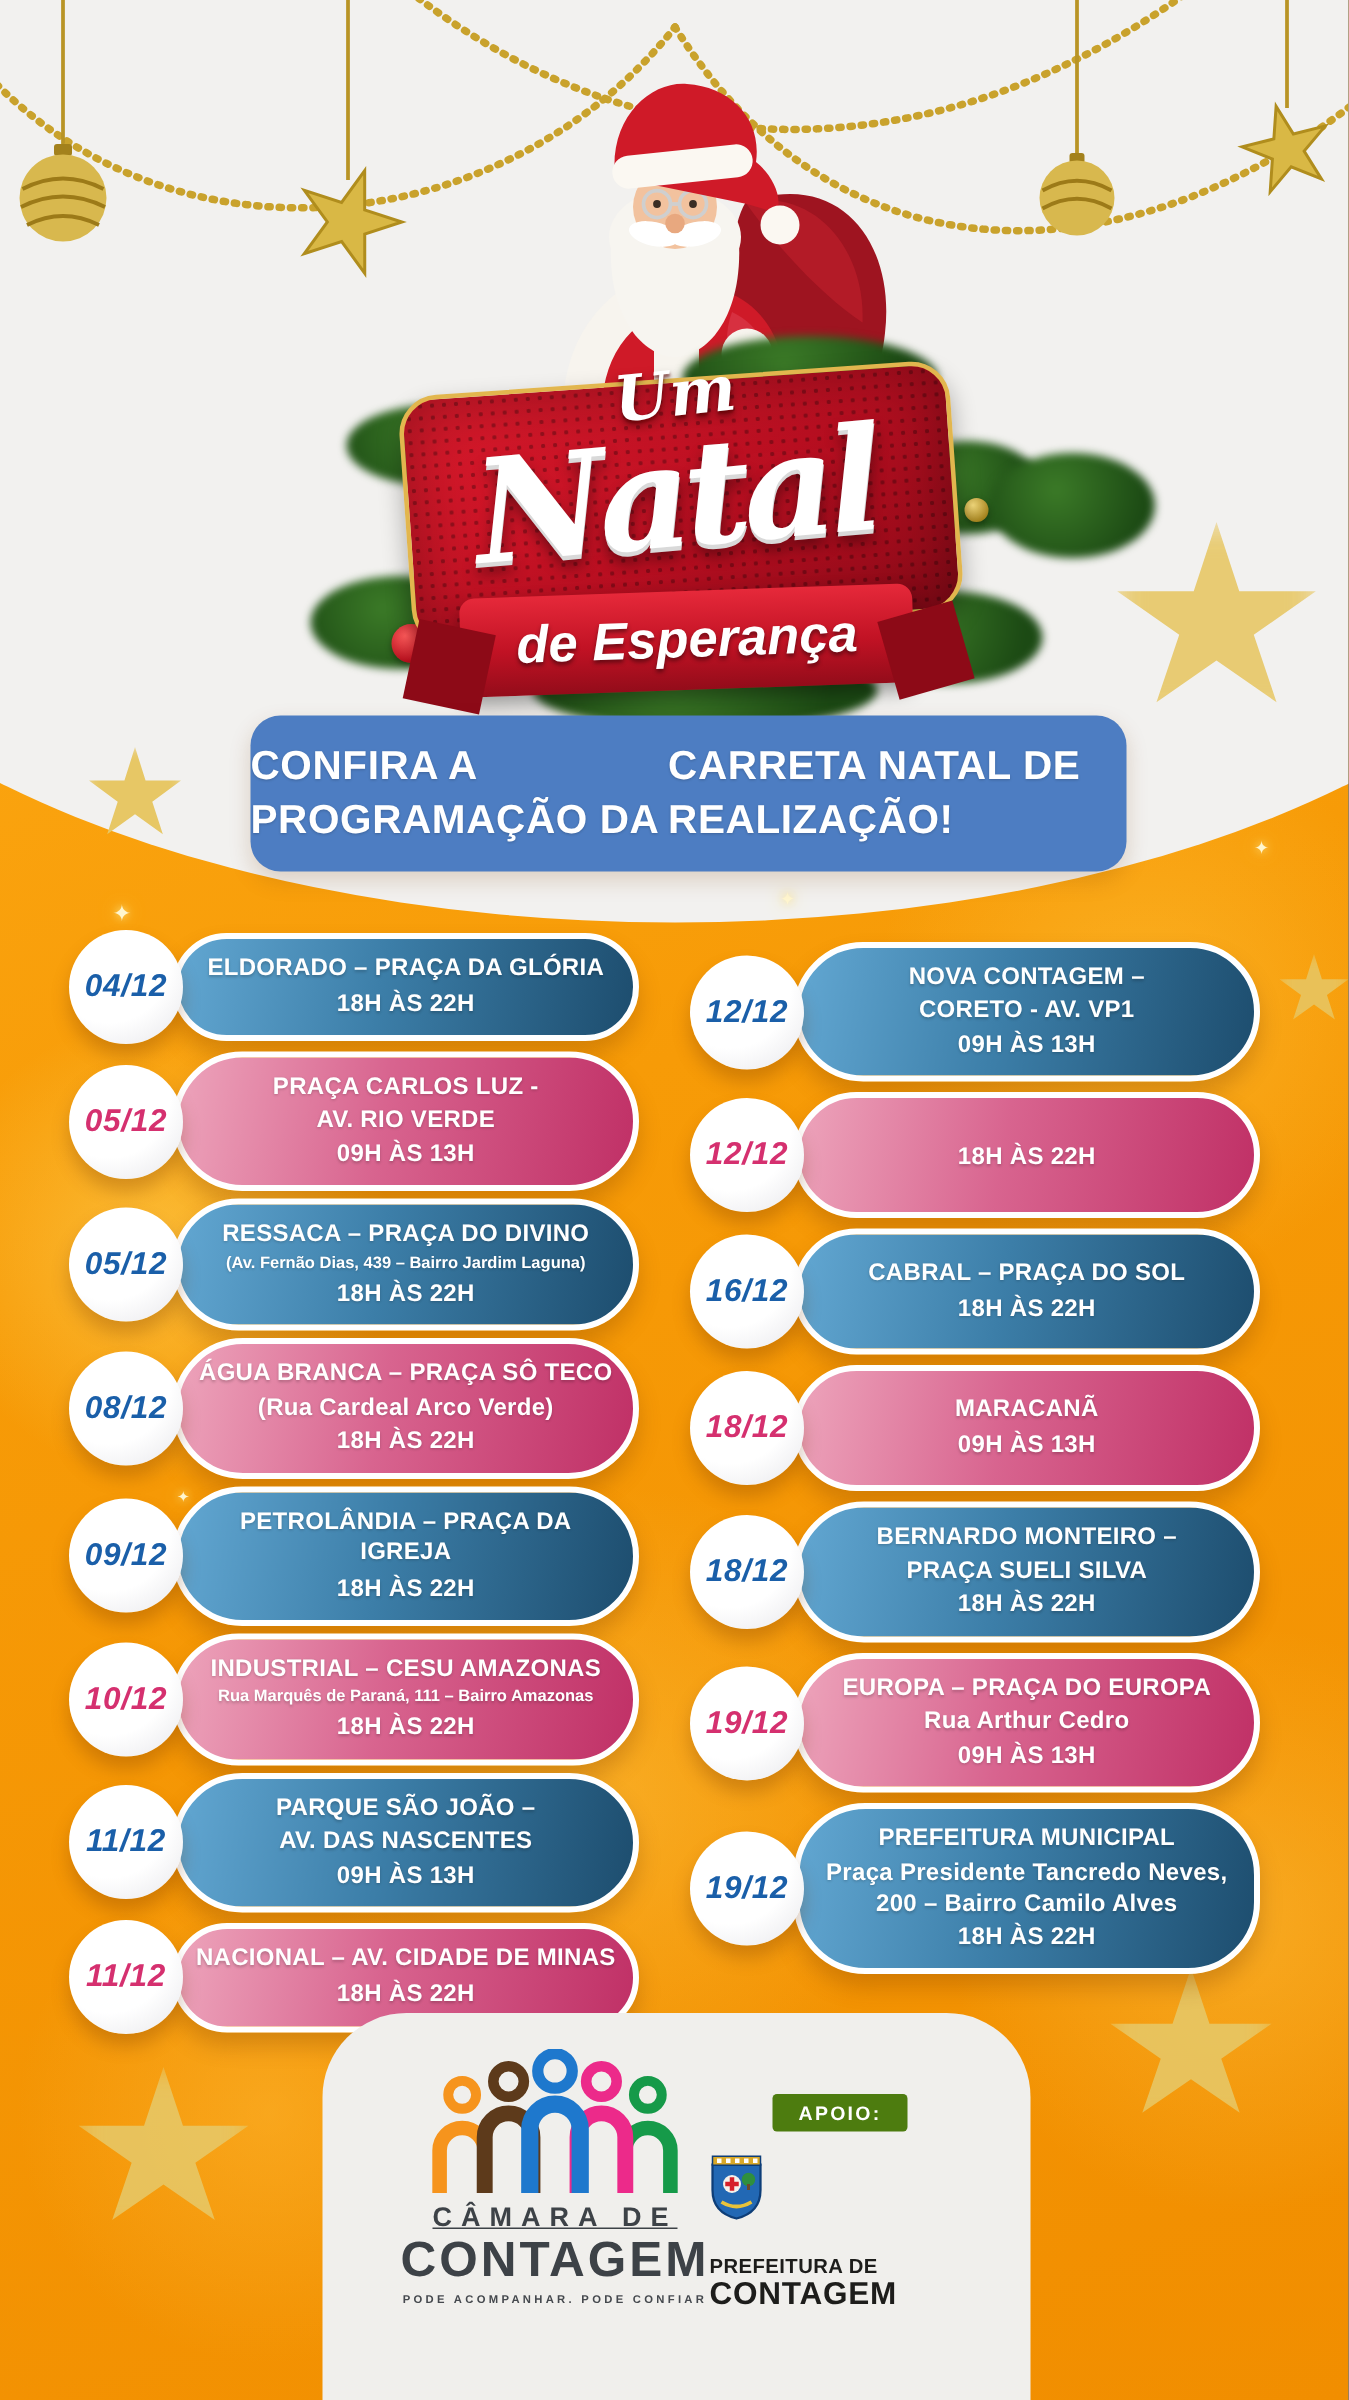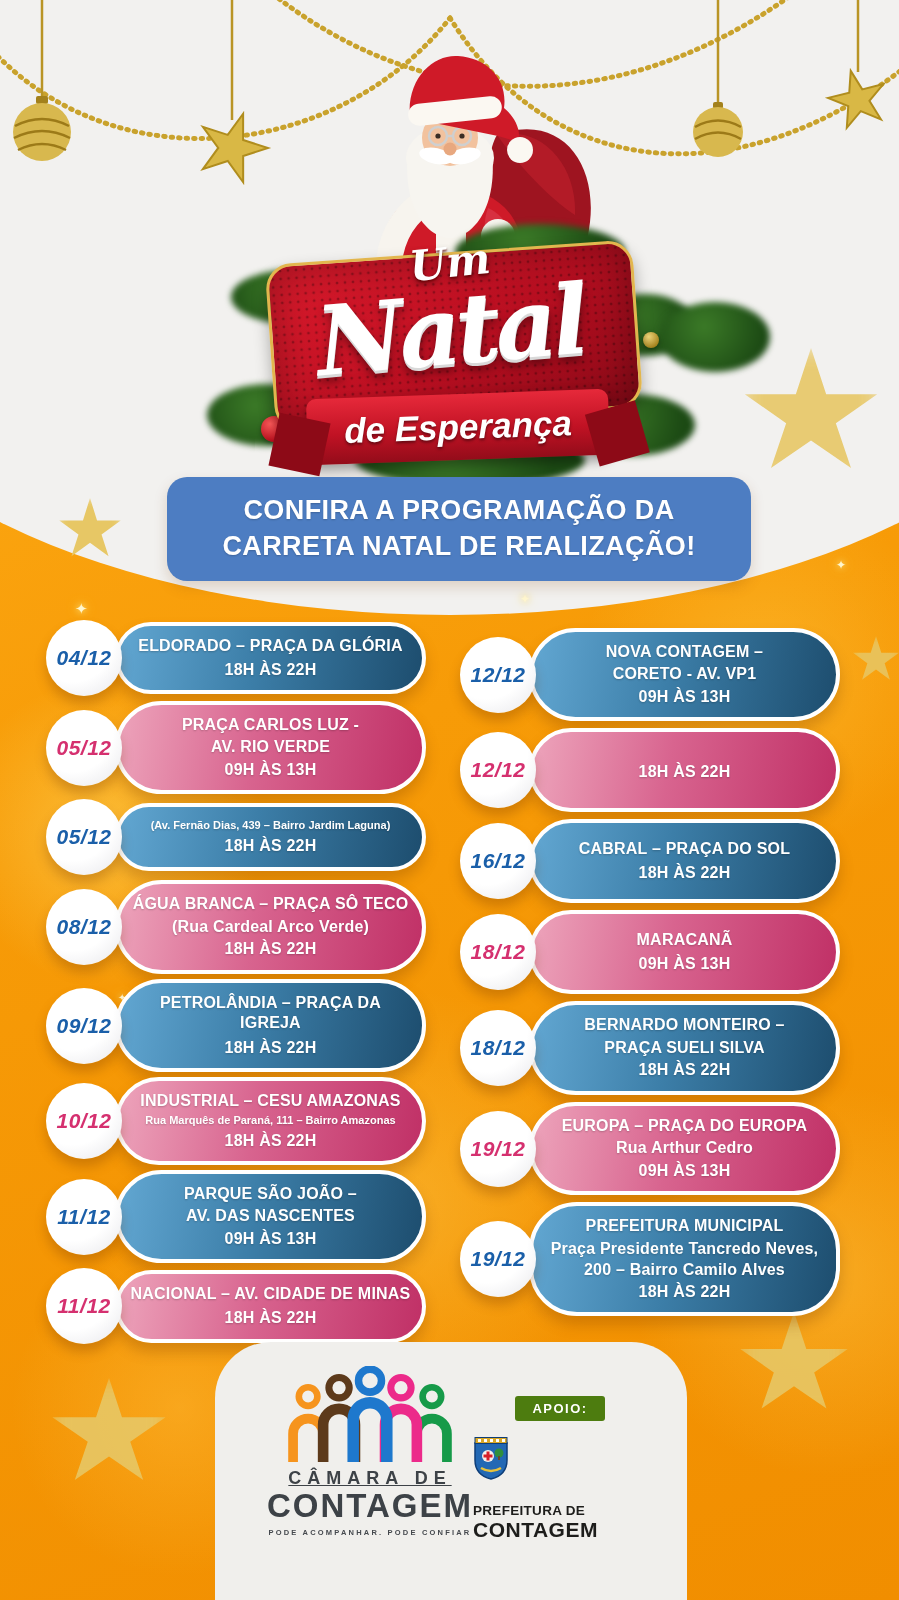--- a/index.html
+++ b/index.html
@@ -53,21 +53,21 @@
     transform:rotate(-2deg);box-shadow:0 6px 12px rgba(0,0,0,.35);
     display:flex;align-items:center;justify-content:center;}
   .ribbon:before,.ribbon:after{content:"";position:absolute;top:18px;width:52px;height:54px;
     background:#8d0a17;z-index:-1;}
   .ribbon:before{left:-34px;transform:rotate(14deg);}
   .ribbon:after{right:-34px;transform:rotate(-14deg);}
   .ribbon-text{font-style:italic;font-weight:bold;font-size:35px;color:#fff;letter-spacing:0;
     text-shadow:0 2px 3px rgba(0,0,0,.45);}
   
   .banner{position:absolute;left:167px;top:477px;width:584px;height:104px;background:#4d7dc2;
-    border-radius:20px;display:flex;flex-direction:column;align-items:center;justify-content:center;
+    border-radius:20px;display:flex;align-items:center;justify-content:center;
     color:#fff;font-weight:bold;font-size:27px;line-height:1.32;letter-spacing:.4px;
     text-shadow:0 1px 2px rgba(0,0,0,.2);box-shadow:0 6px 14px rgba(120,60,0,.18);}
   
   .col{position:absolute;width:380px;}
   .col-left{left:46px;top:620px;}
   .col-right{left:460px;top:628px;}
   .row{display:flex;align-items:center;margin-bottom:5px;}
   .col-right .row{margin-bottom:7px;}
   .date{flex:none;width:76px;height:76px;border-radius:50%;z-index:2;margin-right:-7px;
     background:radial-gradient(circle at 35% 28%,#ffffff 55%,#e6e6ea 100%);
@@ -227,20 +227,21 @@
         <div class="sub"></div>
         <div class="t">AV. RIO VERDE</div>
         <div class="t"></div>
         <div class="t">09H ÀS 13H</div>
       </div>
     </div>
 
     <div class="row">
       <div class="date" data-theme="blue">05/12</div>
       <div class="pill" data-theme="blue">
+        <div class="t">RESSACA – PRAÇA DO DIVINO</div>
         <div class="sub">(Av. Fernão Dias, 439 – Bairro Jardim Laguna)</div>
         <div class="t"></div>
         <div class="t"></div>
         <div class="t">18H ÀS 22H</div>
       </div>
     </div>
 
     <div class="row">
       <div class="date" data-theme="blue">08/12</div>
       <div class="pill" data-theme="pink">

